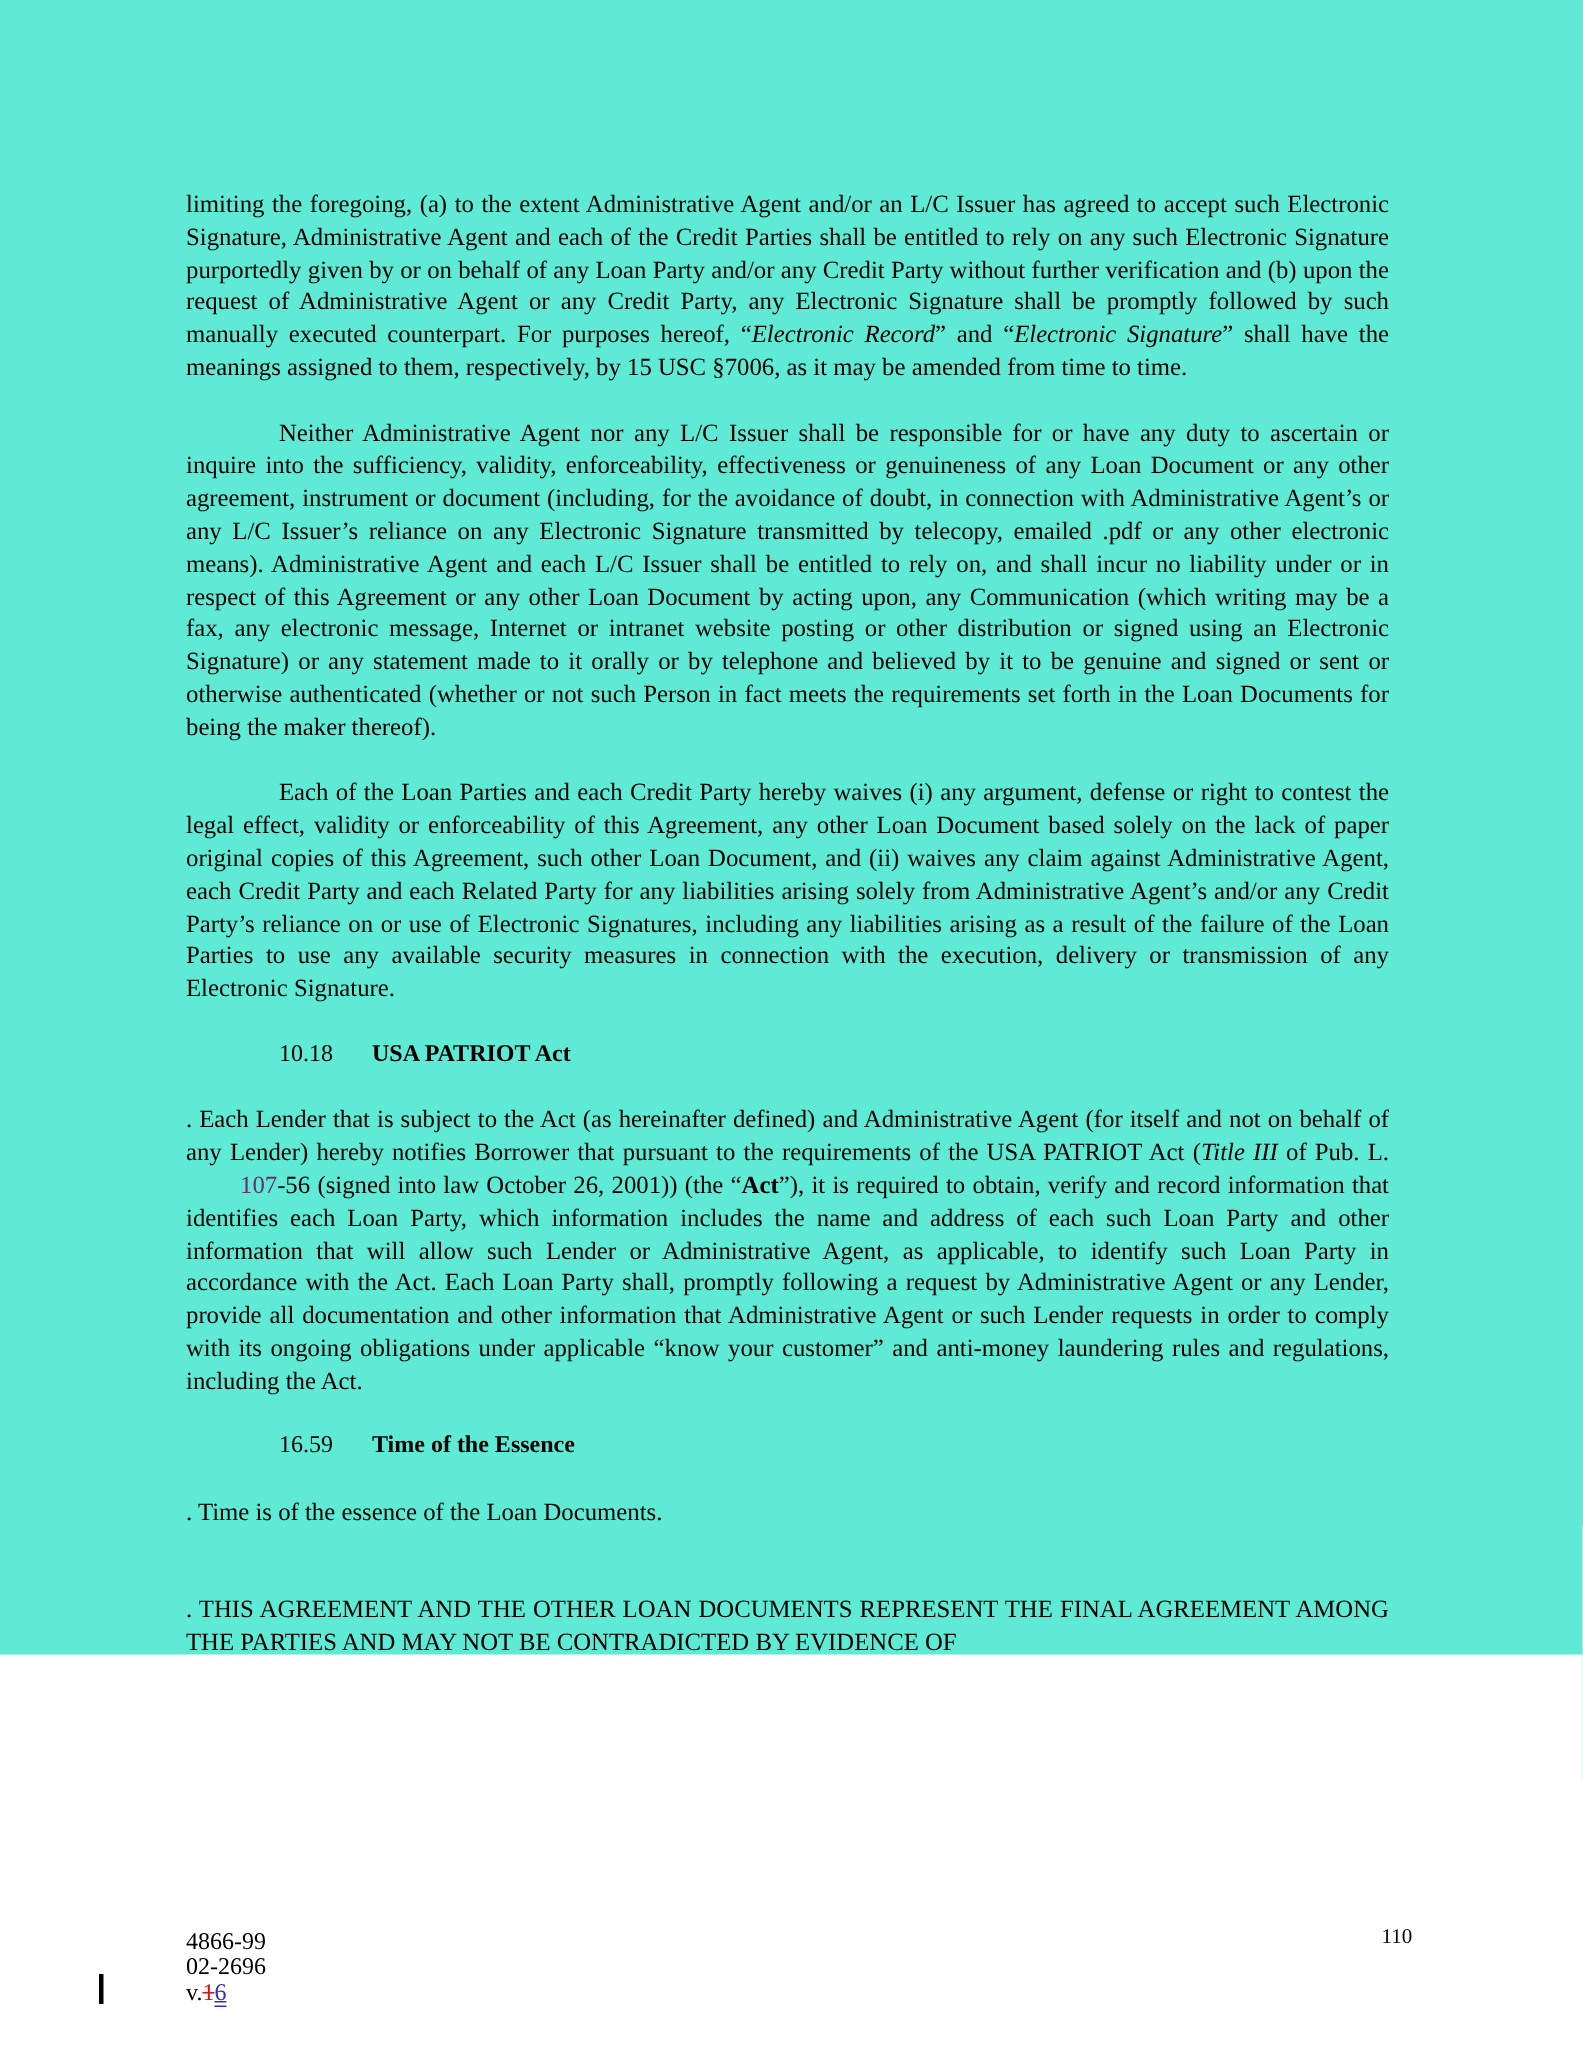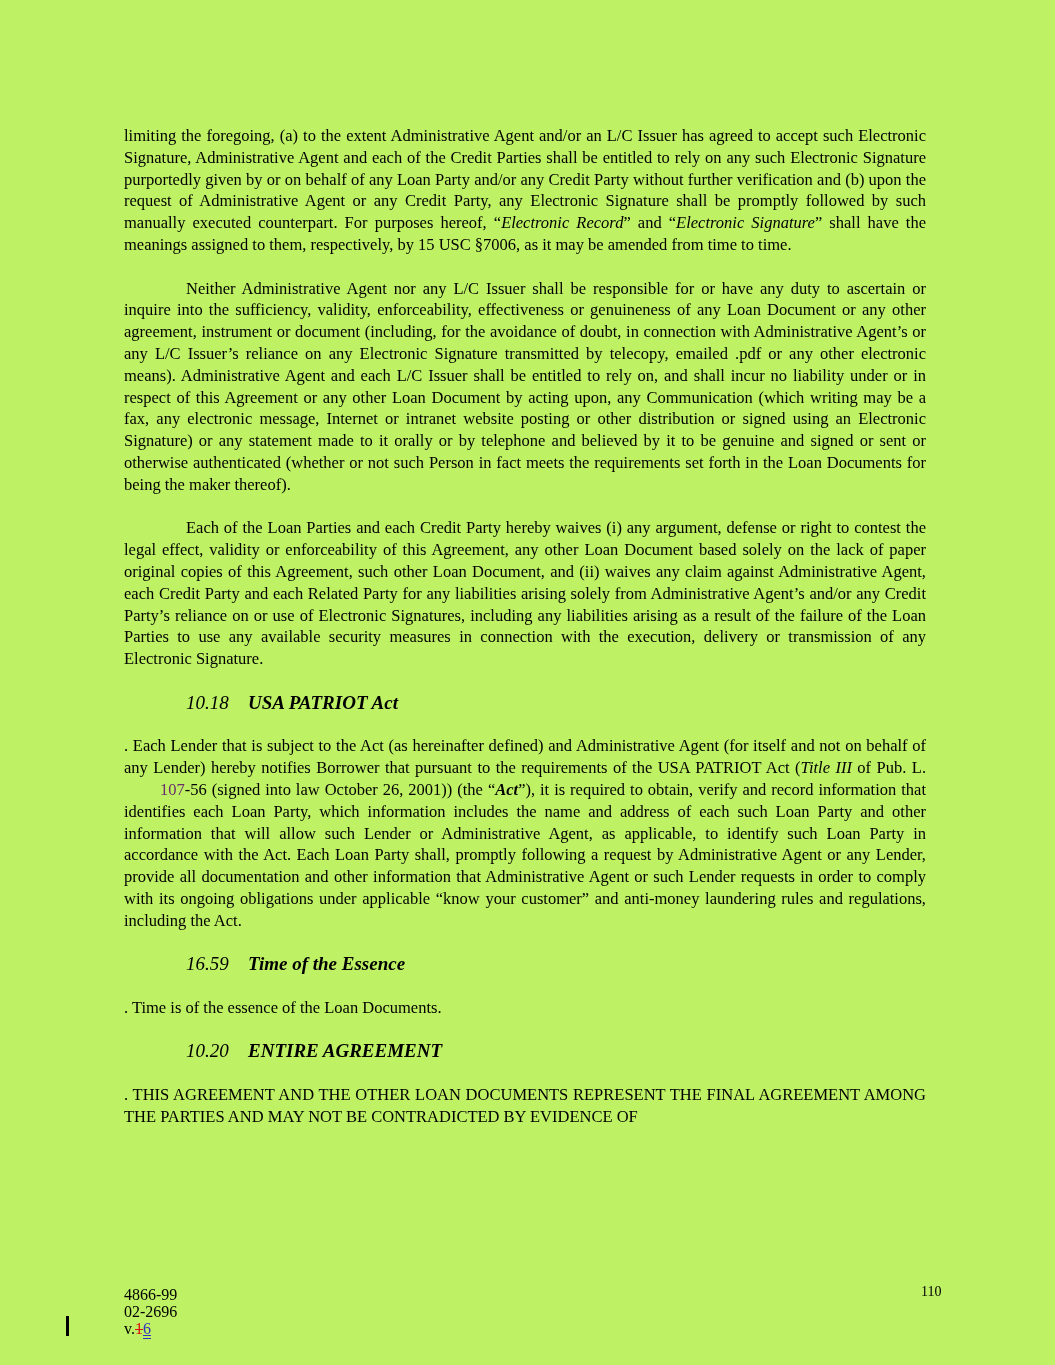--- a/index.html
+++ b/index.html
@@ -1,34 +1,34 @@
 <!DOCTYPE html>
 <html><head>
 <meta charset="utf-8">
 <style>
   html, body { margin: 0; padding: 0; background: #ffffff; }
   body { width: 1055px; height: 1365px; position: relative; overflow: hidden; }
   .page {
-    position: absolute; left: 0; top: 0; width: 1055px; height: 1365px;
-    background: #bef264; color: #000000;
+    position: absolute; left: 0; top: 0; width: 1055px; height: 1103px;
+    background: #5eead4; color: #000000;
     font-family: "Liberation Serif", "DejaVu Serif", serif;
   }
   .body-text {
     position: absolute; left: 124px; top: 125px; width: 802px;
     font-size: 16.5px; line-height: 21.8px;
   }
   .para { margin: 0; text-align: justify; }
   .para.indent { text-indent: 62px; }
   .gap { height: 21.8px; }
-  .heading { margin: 0; padding-left: 62px; font-size: 19px; line-height: 21.8px; font-style: italic; }
+  .heading { margin: 0; padding-left: 62px; font-size: 16px; line-height: 21.8px; }
   .heading .num { display: inline-block; width: 62px; }
   .heading .title { font-weight: bold; }
   .upper { text-align: justify; }
   .em { font-style: italic; }
-  .strongem { font-style: italic; font-weight: bold; }
+  .strongem { font-weight: bold; }
   .purple { color: #6a2c6a; margin-left: 36px; }
   .footer-left {
     position: absolute; left: 124px; top: 1286px;
     font-size: 16px; line-height: 17px;
   }
   .footer-left .del { color: #e01010; text-decoration: line-through; }
   .footer-left .ins { color: #3030c0; text-decoration: underline double; }
   .page-number {
     position: absolute; left: 921px; top: 1284px; font-size: 14px; text-align: center;
   }
@@ -56,21 +56,20 @@
 
     <p class="para"><span>. Each Lender that is subject to the Act (as hereinafter defined) and Administrative Agent (for itself and not on behalf of any Lender) hereby notifies Borrower that pursuant to the requirements of the USA PATRIOT Act (</span><span class="em">Title III</span><span> of Pub. L. </span><span class="purple">107</span><span>-56 (signed into law October 26, 2001)) (the “</span><span class="strongem">Act</span><span>”), it is required to obtain, verify and record information that identifies each Loan Party, which information includes the name and address of each such Loan Party and other information that will allow such Lender or Administrative Agent, as applicable, to identify such Loan Party in accordance with the Act. Each Loan Party shall, promptly following a request by Administrative Agent or any Lender, provide all documentation and other information that Administrative Agent or such Lender requests in order to comply with its ongoing obligations under applicable “know your customer” and anti-money laundering rules and regulations, including the Act.</span></p>
     <div class="gap"></div>
 
     <p class="heading"><span class="num">16.59</span><span class="title">Time of the Essence</span></p>
     <div class="gap"></div>
 
     <p class="para">. Time is of the essence of the Loan Documents.</p>
     <div class="gap"></div>
 
-    <p class="heading"><span class="num">10.20</span><span class="title">ENTIRE AGREEMENT</span></p>
     <div class="gap"></div>
 
     <p class="para upper">. THIS AGREEMENT AND THE OTHER LOAN DOCUMENTS REPRESENT THE FINAL AGREEMENT AMONG THE PARTIES AND MAY NOT BE CONTRADICTED BY EVIDENCE OF</p>
   </div>
 
   <div class="footer-left">
     <div>4866-99</div>
     <div>02-2696</div>
     <div><span>v.</span><span class="del">1</span><span class="ins">6</span></div>
   </div>

